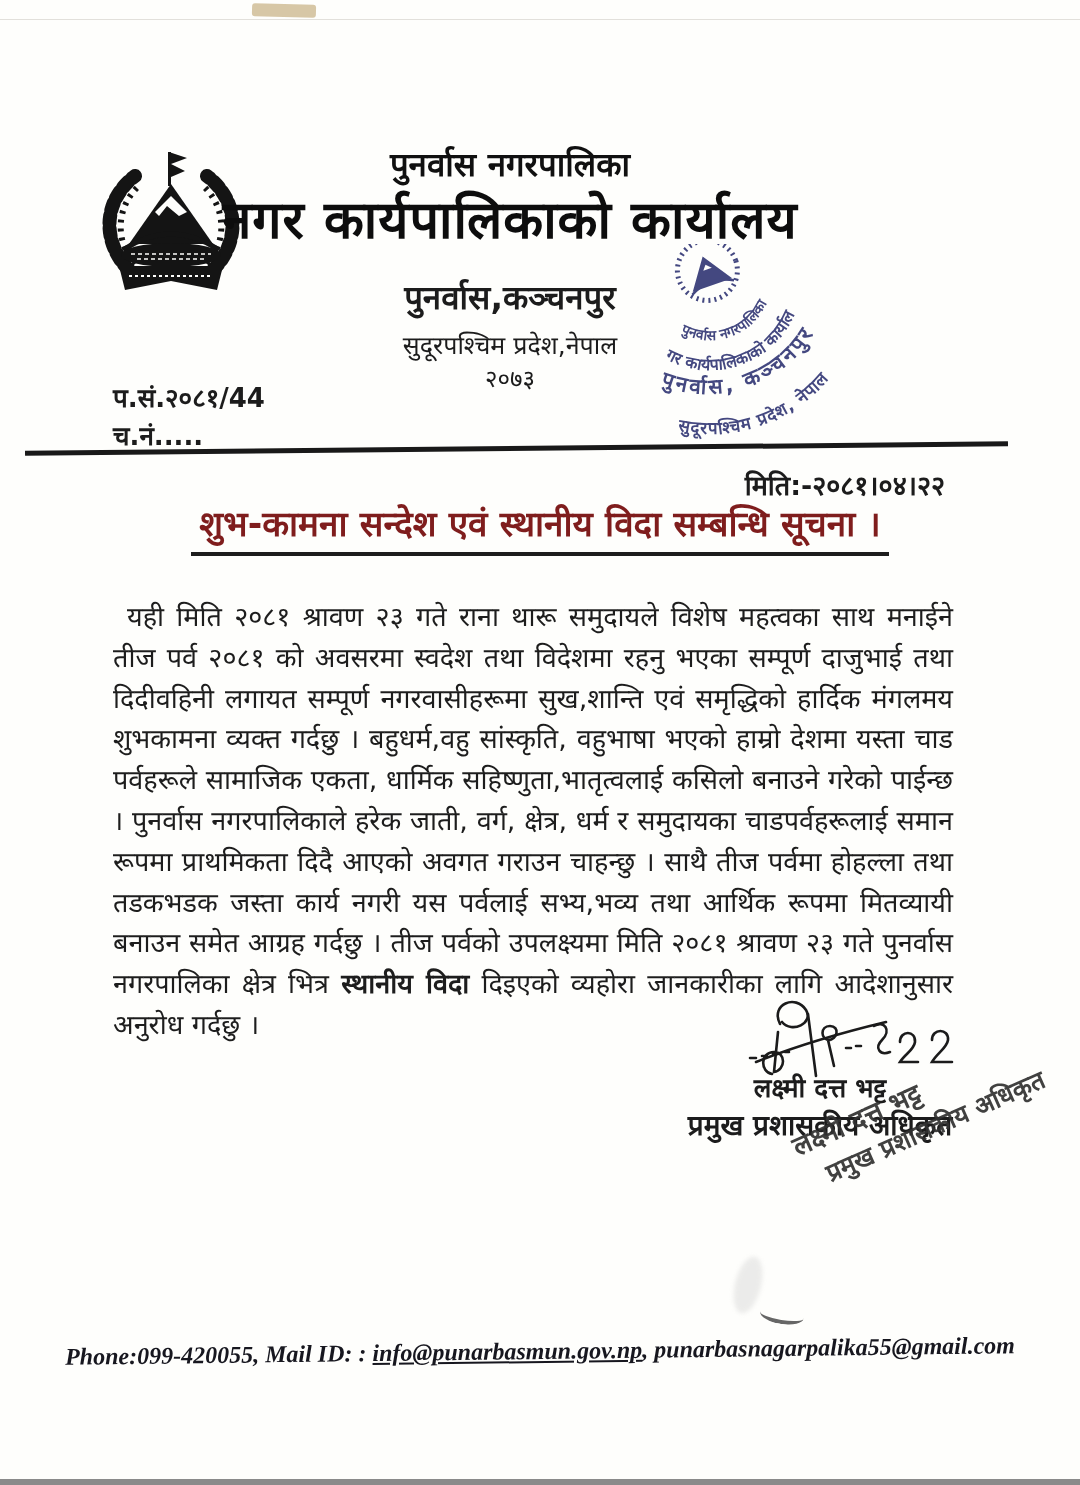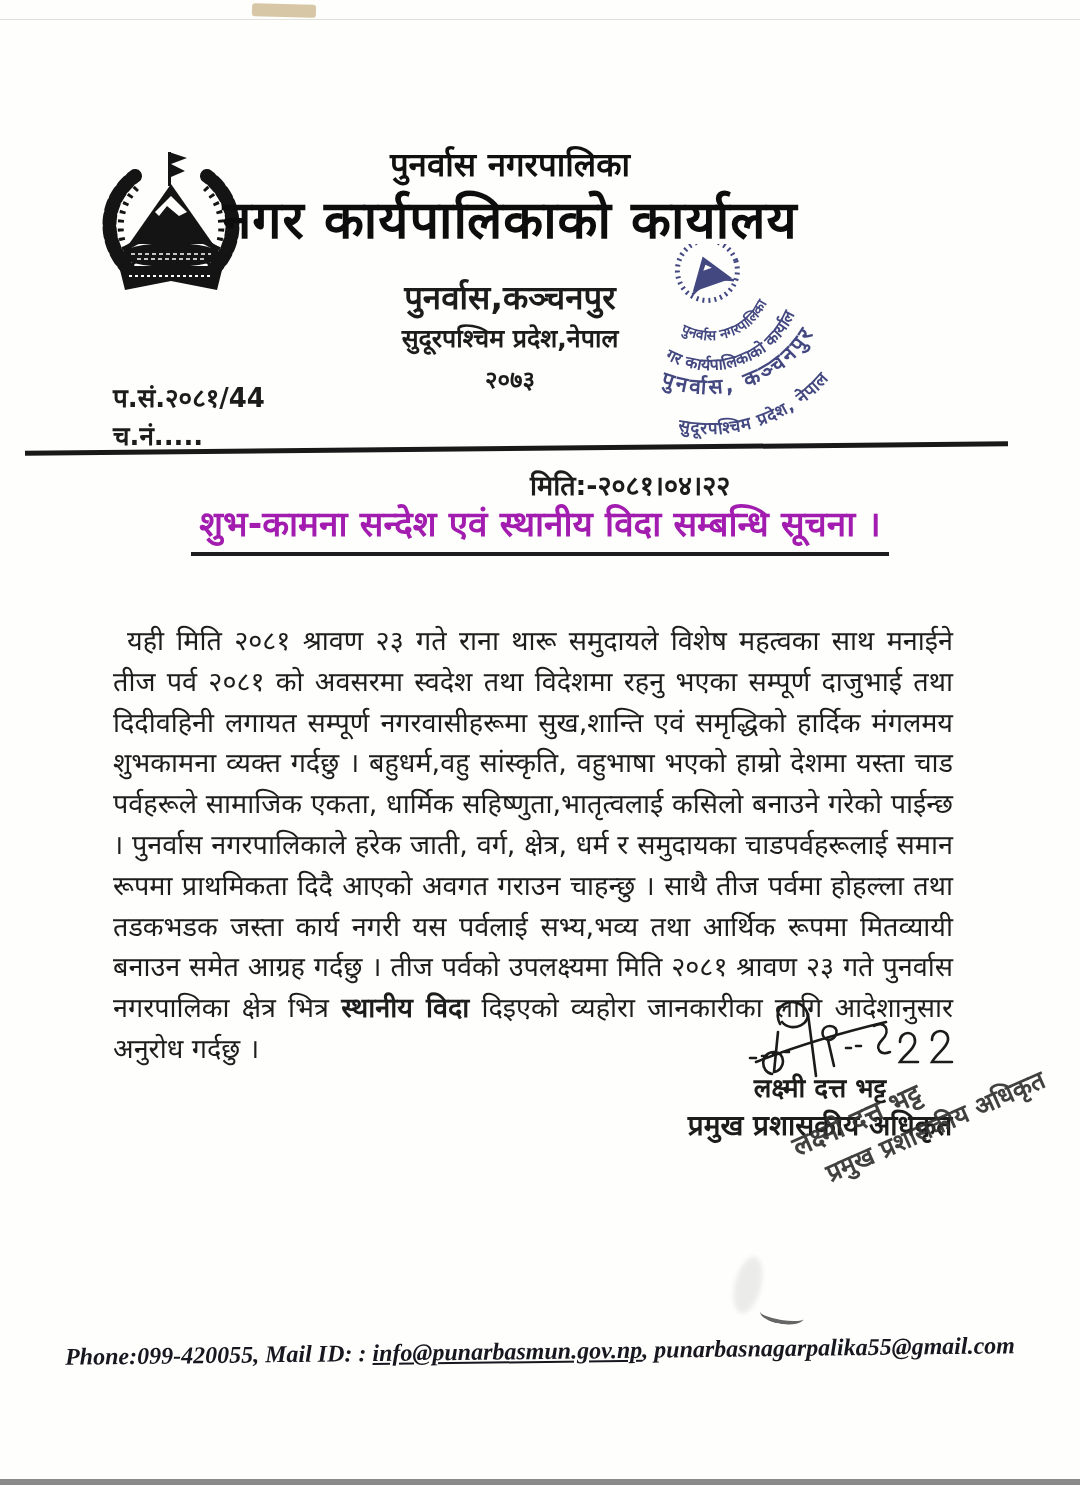--- a/index.html
+++ b/index.html
@@ -12,32 +12,32 @@
   
   .top-scan-line{left:0;top:19px;width:1080px;height:1px;background:#dbd8d2;opacity:.8;}
   .tape-smudge{left:252px;top:4px;width:64px;height:13px;background:#d0bd96;opacity:.85;border-radius:3px;transform:rotate(1.5deg);}
   .gray-smudge{left:735px;top:1256px;width:26px;height:58px;background:#c2c2c2;opacity:.30;border-radius:50%;transform:rotate(14deg);filter:blur(2px);}
   .ink-dash{left:760px;top:1306px;width:44px;height:14px;border-bottom:4px solid #4c4c4c;border-radius:50%;transform:rotate(9deg);opacity:.85;}
   
   .header-text{left:150px;top:148px;width:720px;text-align:center;line-height:1.05;}
   .hdr-l1{font-size:33px;font-weight:700;color:#101010;}
   .hdr-l2{font-size:52px;font-weight:700;color:#0d0d0d;margin-top:10px;letter-spacing:1px;}
   .hdr-l3{font-size:33px;font-weight:700;margin-top:34px;}
-  .hdr-l4{font-size:25px;font-weight:700;margin-top:10px;}
-  .hdr-l5{font-size:24px;font-weight:700;margin-top:16px;}
+  .hdr-l4{font-size:25px;font-weight:400;margin-top:17px;}
+  .hdr-l5{font-size:24px;font-weight:400;margin-top:8px;}
   
   .ref-block{left:113px;top:379px;font-size:26px;font-weight:700;line-height:38px;}
   
   .rule{left:25px;top:446px;width:983px;height:5px;background:#191919;transform:rotate(-0.55deg);}
   
-  .date-line{left:530px;top:466px;width:415px;text-align:left;font-size:27px;font-weight:700;}
+  .date-line{left:530px;top:466px;width:415px;text-align:right;font-size:27px;font-weight:700;}
   .title-wrap{left:0;top:499px;width:1080px;text-align:center;}
-  .title-text{display:inline-block;font-size:35px;font-weight:700;color:#a21caf;border-bottom:4px solid #1d1d1d;padding:0 8px 6px 8px;}
+  .title-text{display:inline-block;font-size:35px;font-weight:700;color:#7f1d1d;border-bottom:4px solid #1d1d1d;padding:0 8px 6px 8px;}
   
-  .body-text{left:113px;top:621px;width:840px;font-size:27px;line-height:40.8px;text-align:justify;text-indent:14px;color:#1d1d1d;}
+  .body-text{left:113px;top:597px;width:840px;font-size:27px;line-height:40.8px;text-align:justify;text-indent:14px;color:#1d1d1d;}
   .body-text b{font-weight:700;}
   
   .sig-name{left:655px;top:1069px;width:330px;text-align:center;font-size:26px;font-weight:600;}
   .sig-designation{left:640px;top:1105px;width:360px;text-align:center;font-size:28px;font-weight:600;}
   .officer-stamp{left:786px;top:1130px;transform:rotate(-24deg);transform-origin:left top;color:#313131;opacity:.92;white-space:nowrap;}
   .officer-stamp .l1{font-size:27px;font-weight:700;}
   .officer-stamp .l2{font-size:25px;font-weight:700;margin-left:20px;margin-top:2px;}
   
   .footer{left:0;top:1338px;width:1080px;text-align:center;transform:rotate(-0.7deg);
     font-family:"Liberation Serif","DejaVu Serif",serif;font-style:italic;font-weight:700;font-size:24px;color:#17171f;}

